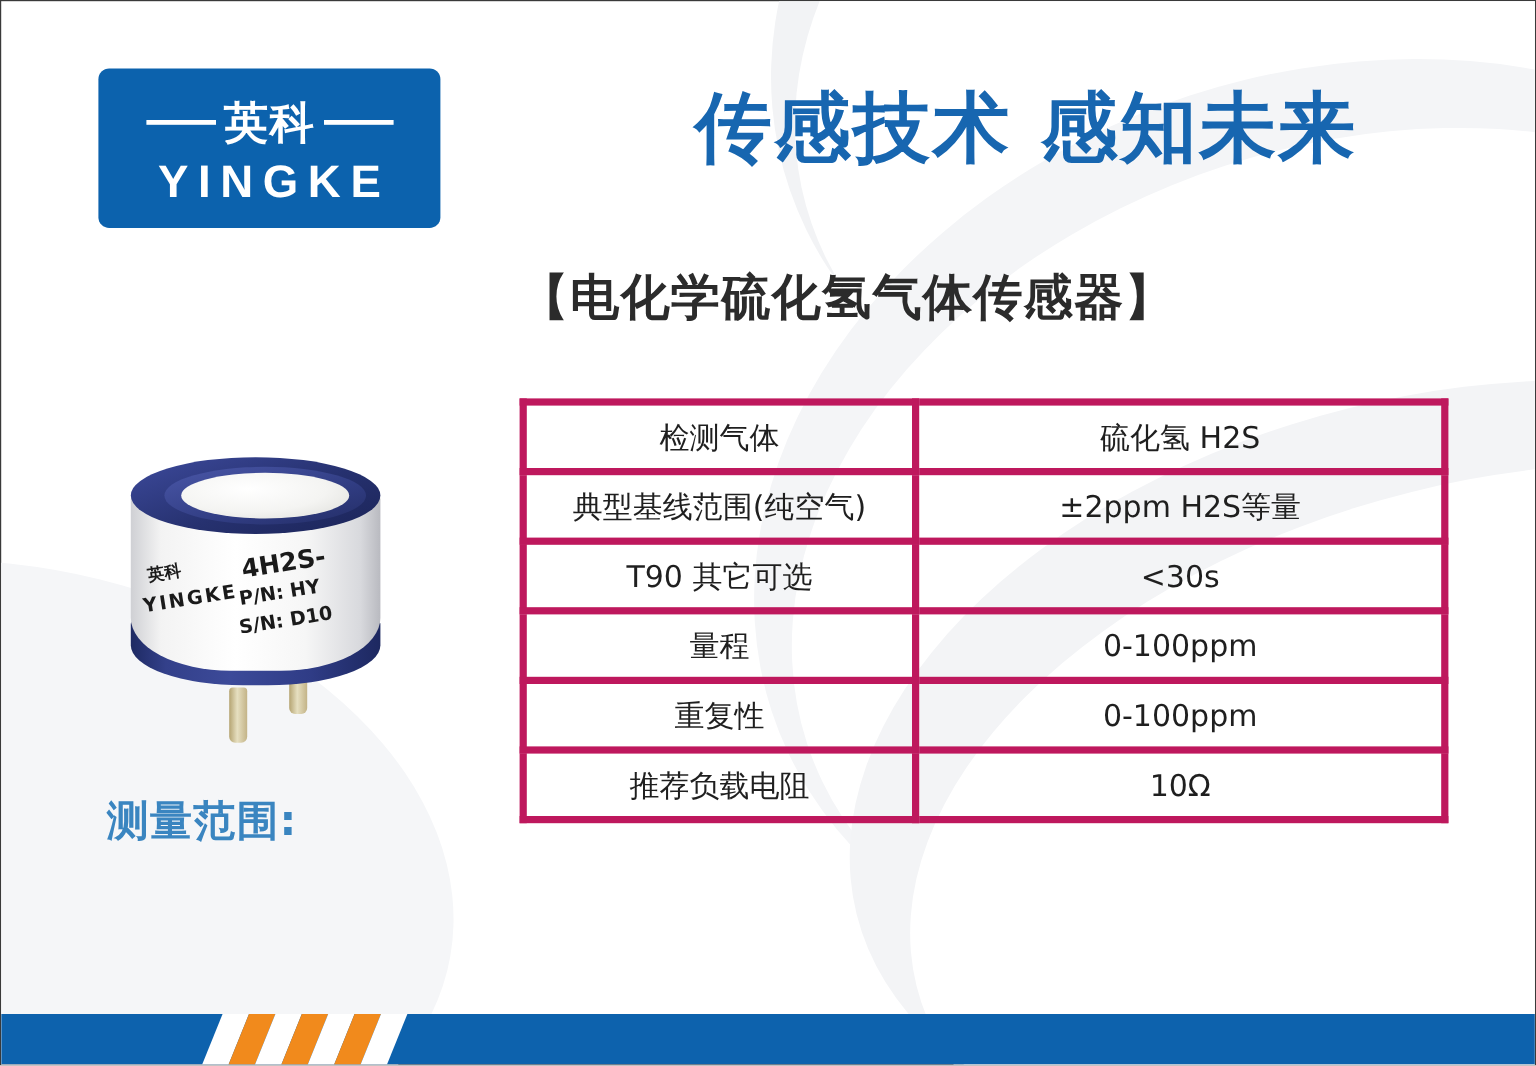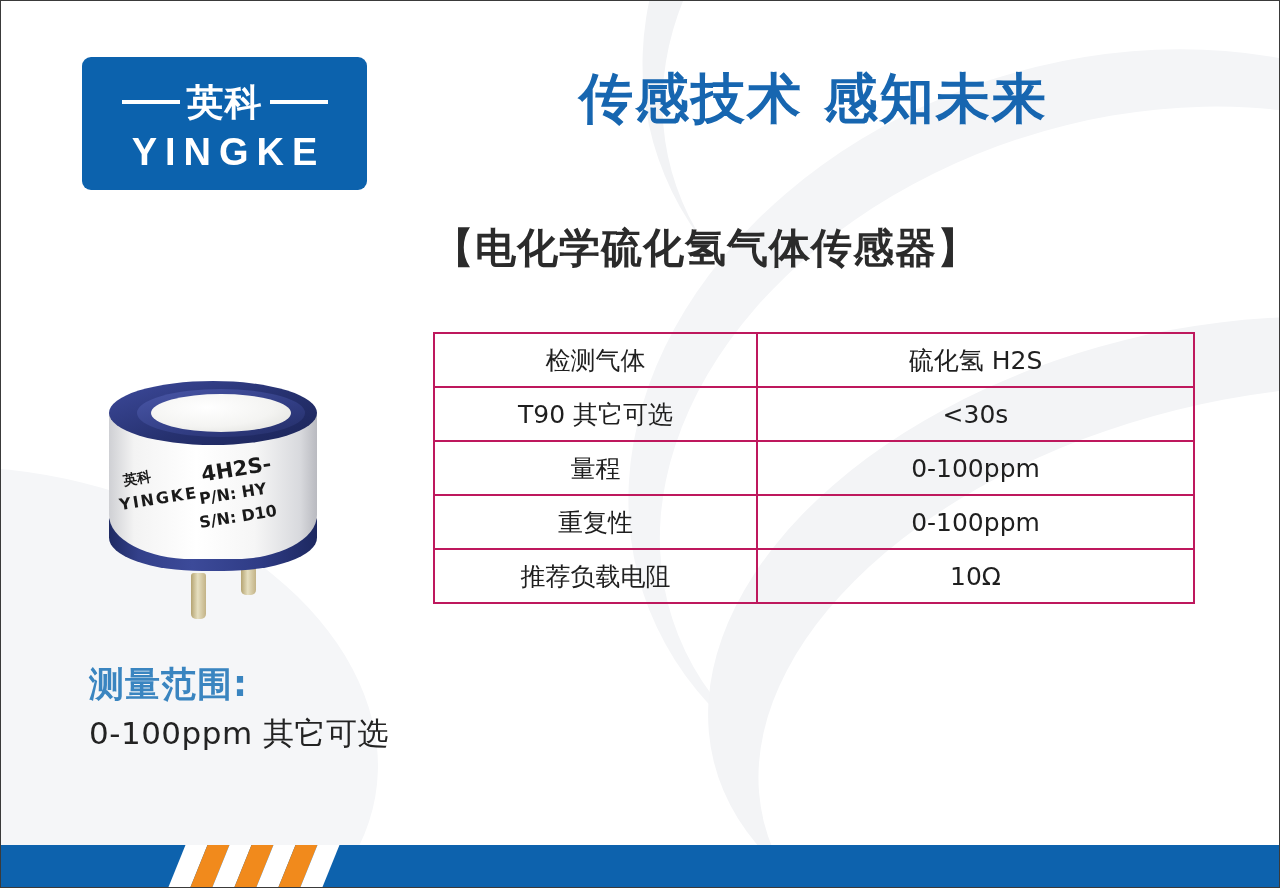--- a/index.html
+++ b/index.html
@@ -131,21 +131,21 @@
     line-height: 1;
     text-indent: 8px;
   }
 
   
   #slogan {
     position: absolute;
     left: 578px;
     top: 62px;
     color: #1766b0;
-    font-size: 54px;
+    font-size: 64px;
     font-weight: bold;
     letter-spacing: 2px;
     white-space: nowrap;
     font-family: "DejaVu Sans", "Liberation Sans", sans-serif;
     z-index: 3;
   }
 
   
   #product-title {
     position: absolute;
@@ -167,21 +167,21 @@
     position: absolute;
     left: 432px;
     top: 331px;
     width: 744px;
     border-collapse: collapse;
     table-layout: fixed;
     background: transparent;
     z-index: 3;
   }
   #spec-table td {
-    border: 2px solid #be185d;
+    border: 6px solid #be185d;
     height: 52px;
     text-align: center;
     vertical-align: middle;
     color: #1f1f1f;
     font-size: 25px;
     font-family: "DejaVu Sans", "Liberation Sans", sans-serif;
     padding: 0 4px;
     white-space: nowrap;
   }
   #spec-table td.col-label { width: 313px; }
@@ -394,27 +394,30 @@
       <div class="sensor-label sl-pn">P/N: HY</div>
       <div class="sensor-label sl-sn">S/N: D10</div>
     </div>
     <div class="sensor-ring">
       <div class="sensor-ring-inner"></div>
       <div class="sensor-membrane"></div>
     </div>
   </div>
 
   <div id="range-label">测量范围:</div>
-  <div id="range-value">0-100ppm 其它可选</div>
 
   <table id="spec-table">
     <tbody>
       <tr>
         <td class="col-label">检测气体</td>
         <td class="col-value">硫化氢 H2S</td>
+      </tr>
+      <tr>
+        <td class="col-label">典型基线范围(纯空气)</td>
+        <td class="col-value">±2ppm H2S等量</td>
       </tr>
       <tr>
         <td class="col-label">T90 其它可选</td>
         <td class="col-value">&lt;30s</td>
       </tr>
       <tr>
         <td class="col-label">量程</td>
         <td class="col-value">0-100ppm</td>
       </tr>
       <tr>

